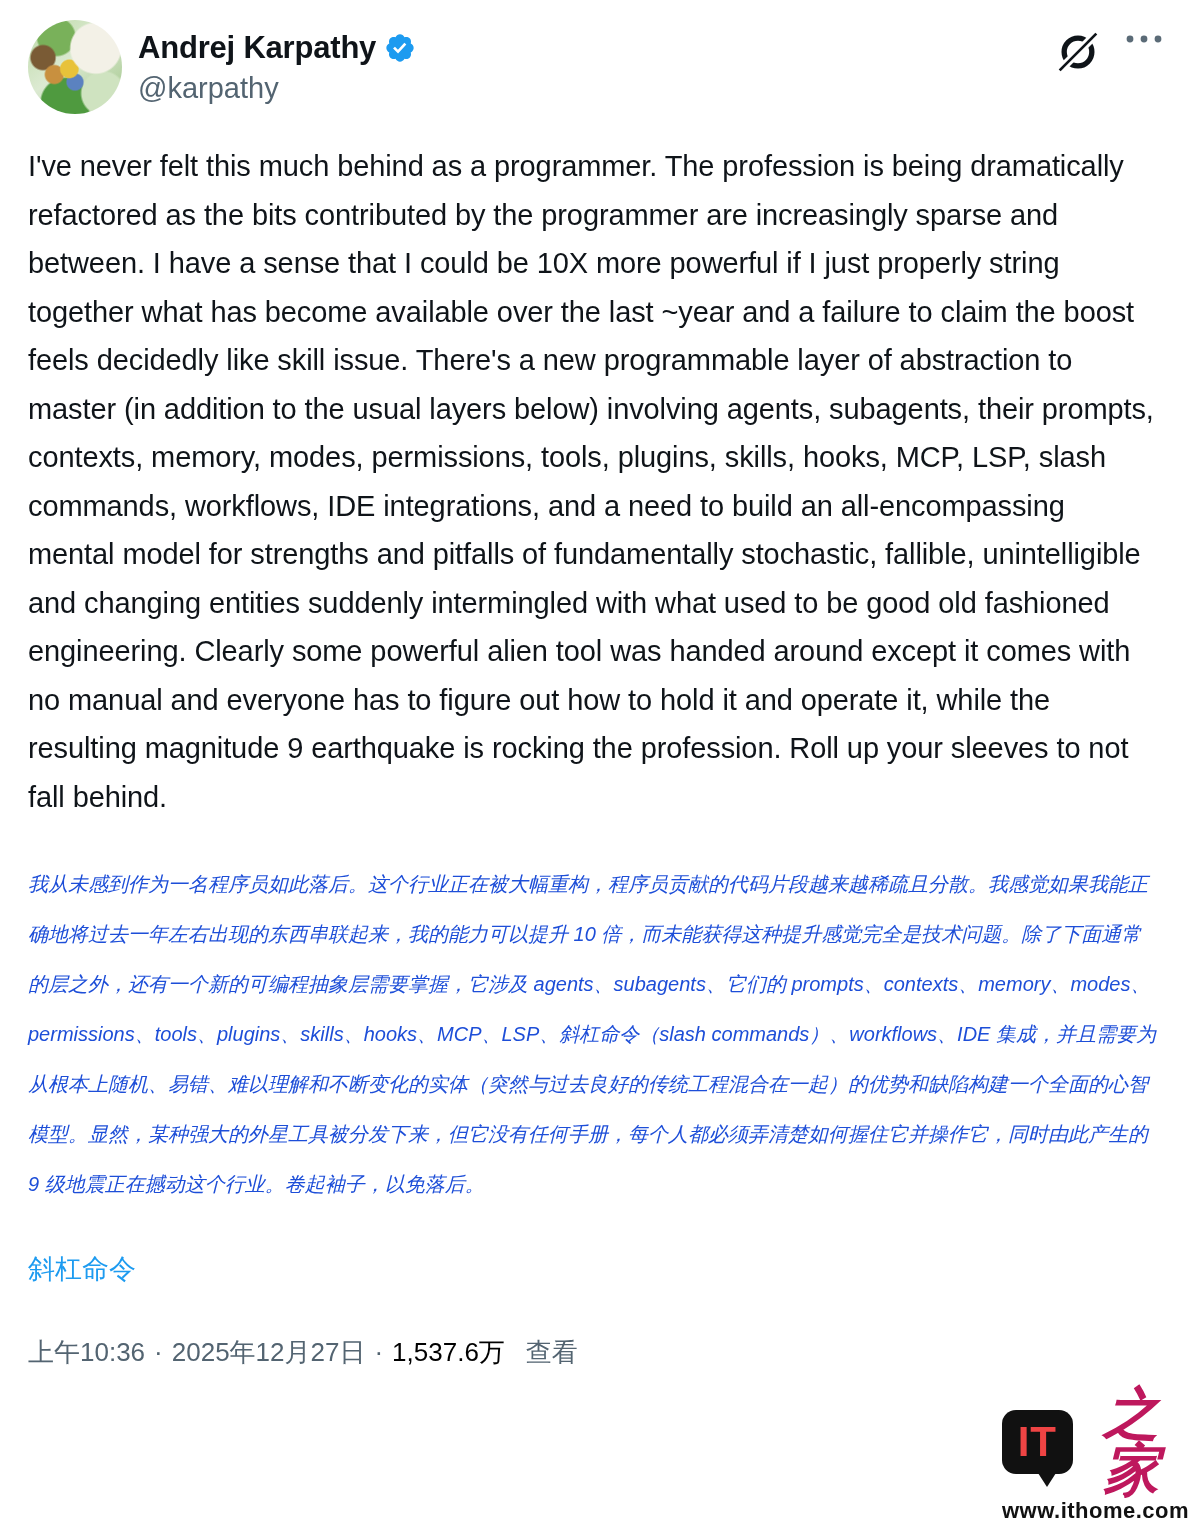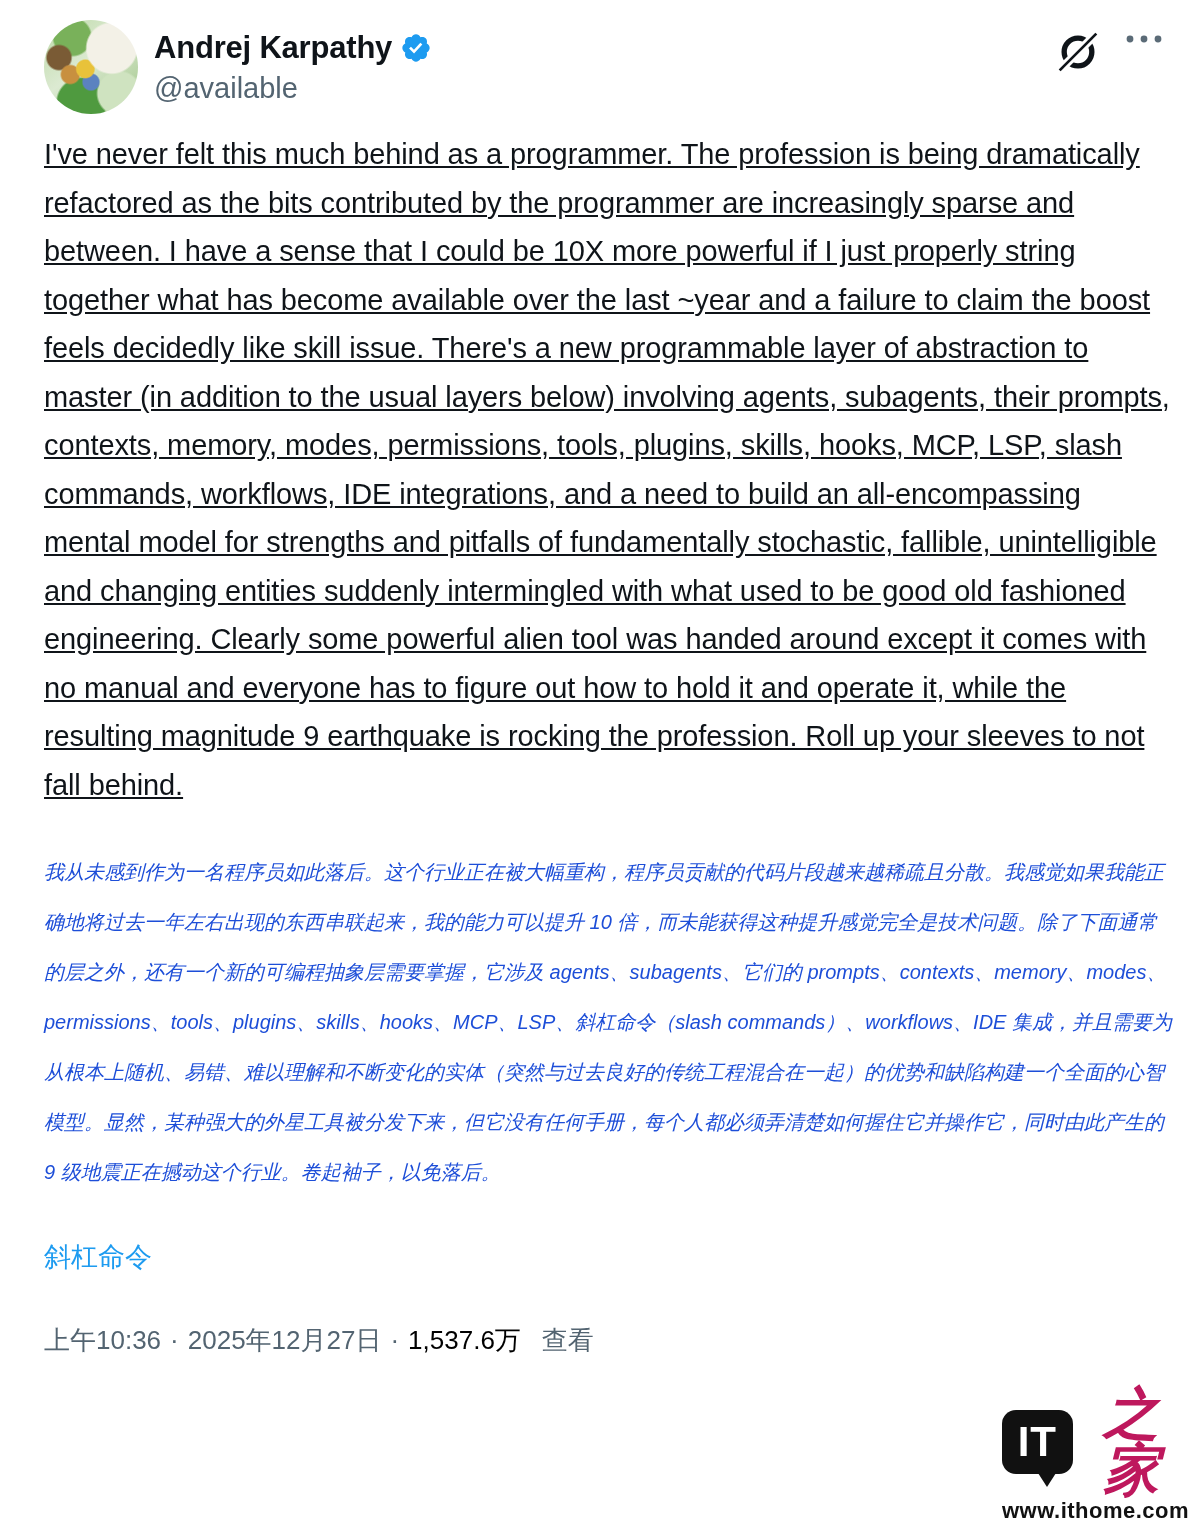--- a/index.html
+++ b/index.html
@@ -3,21 +3,21 @@
 <meta charset="utf-8">
 <style>
   * { margin: 0; padding: 0; box-sizing: border-box; }
   html, body { background: #ffffff; }
   body {
     width: 1198px; height: 1536px;
     position: relative; overflow: hidden;
     font-family: "Liberation Sans", "DejaVu Sans", sans-serif;
     color: #0f1419;
   }
-  .page { padding: 20px 34px 0 44px; }
+  .page { padding: 20px 34px 0 28px; }
 
   
   .header { display: flex; align-items: flex-start; }
   .avatar {
     width: 94px; height: 94px; border-radius: 50%;
     flex: 0 0 94px; cursor: pointer;
     background:
       radial-gradient(circle at 72% 30%, #f3f1e7 0 26%, rgba(243,241,231,0) 28%),
       radial-gradient(circle at 44% 52%, #e8c23a 0 12%, rgba(232,194,58,0) 14%),
       radial-gradient(circle at 50% 66%, #5b82c0 0 10%, rgba(91,130,192,0) 12%),
@@ -31,25 +31,24 @@
   .id-block { margin-left: 16px; padding-top: 10px; flex: 1 1 auto; }
   .name-row { display: flex; align-items: center; gap: 8px; }
   .display-name { font-size: 31px; font-weight: 700; color: #0f1419; letter-spacing: -0.2px; cursor: pointer; }
   .verified { width: 32px; height: 32px; display: inline-block; }
   .handle { font-size: 29px; color: #536471; margin-top: 6px; cursor: pointer; }
   .header-actions { display: flex; align-items: flex-start; gap: 26px; padding-top: 12px; }
   .grok-btn, .more-btn { background: none; border: none; cursor: pointer; padding: 0; line-height: 0; }
 
   
   .english {
-    margin-top: 16px;
+    margin-top: 28px;
     font-size: 29px; line-height: 48.5px;
     color: #0f1419; letter-spacing: -0.1px;
     width: 1130px;
-    text-decoration: underline;
   }
   .chinese {
     margin-top: 38px;
     font-size: 20px; line-height: 50px;
     color: #1d4ed8;
     width: 1130px;
     font-style: italic;
   }
   .translate-link {
     display: inline-block; margin-top: 42px;
@@ -68,42 +67,42 @@
   .wm-bubble {
     position: relative; width: 78px; height: 64px;
     background: #111; border-radius: 14px;
     display: flex; align-items: center; justify-content: center;
   }
   .wm-bubble::after {
     content: ""; position: absolute; left: 36px; bottom: -13px;
     border-left: 9px solid transparent; border-right: 9px solid transparent;
     border-top: 14px solid #111;
   }
-  .wm-it { color: #ffffff; font-size: 42px; font-weight: 800; letter-spacing: 1px; }
+  .wm-it { color: #ef4444; font-size: 42px; font-weight: 800; letter-spacing: 1px; }
   .wm-cjk { font-size: 56px; font-weight: 700; color: #be185d; font-style: italic; line-height: 1; }
   .wm-url { margin-top: 0; font-size: 22px; font-weight: 700; color: #111; letter-spacing: 0.5px; }
 </style>
 </head>
 <body>
 
 <div class="page">
 
   <div class="header">
     <div class="avatar"></div>
 
     <div class="id-block">
       <div class="name-row">
         <span class="display-name">Andrej Karpathy</span>
         <span class="verified">
           <svg viewBox="0 0 24 24" width="32" height="32" aria-hidden="true">
             <path fill="#1d9bf0" d="M22.25 12c0-1.43-.88-2.67-2.19-3.34.46-1.39.2-2.9-.81-3.91s-2.52-1.27-3.91-.81c-.66-1.31-1.91-2.19-3.34-2.19s-2.67.88-3.33 2.19c-1.4-.46-2.91-.2-3.92.81s-1.26 2.52-.8 3.91c-1.31.67-2.2 1.91-2.2 3.34s.89 2.67 2.2 3.34c-.46 1.39-.21 2.9.8 3.91s2.52 1.26 3.91.81c.67 1.31 1.91 2.19 3.34 2.19s2.68-.88 3.34-2.19c1.39.45 2.9.2 3.91-.81s1.27-2.52.81-3.91c1.31-.67 2.19-1.91 2.19-3.34zm-11.71 4.2L6.8 12.46l1.41-1.42 2.26 2.26 4.8-5.23 1.47 1.36-6.2 6.77z"></path>
           </svg>
         </span>
       </div>
-      <div class="handle">@available</div>
+      <div class="handle">@karpathy</div>
     </div>
 
     <div class="header-actions">
       <button class="grok-btn">
         <svg viewBox="0 0 24 24" width="40" height="40" aria-hidden="true">
           <circle cx="12" cy="12" r="8.3" fill="none" stroke="#0f1419" stroke-width="3.2"></circle>
           <line x1="-1" y1="25" x2="25" y2="-1" stroke="#ffffff" stroke-width="5"></line>
           <line x1="1" y1="23" x2="23" y2="1" stroke="#0f1419" stroke-width="1.6"></line>
         </svg>
       </button>

